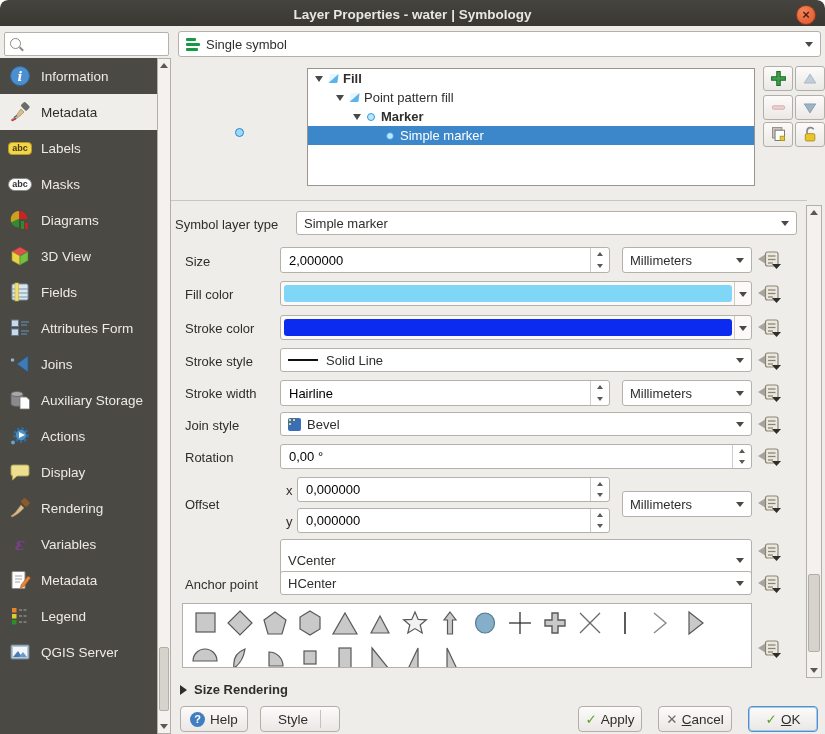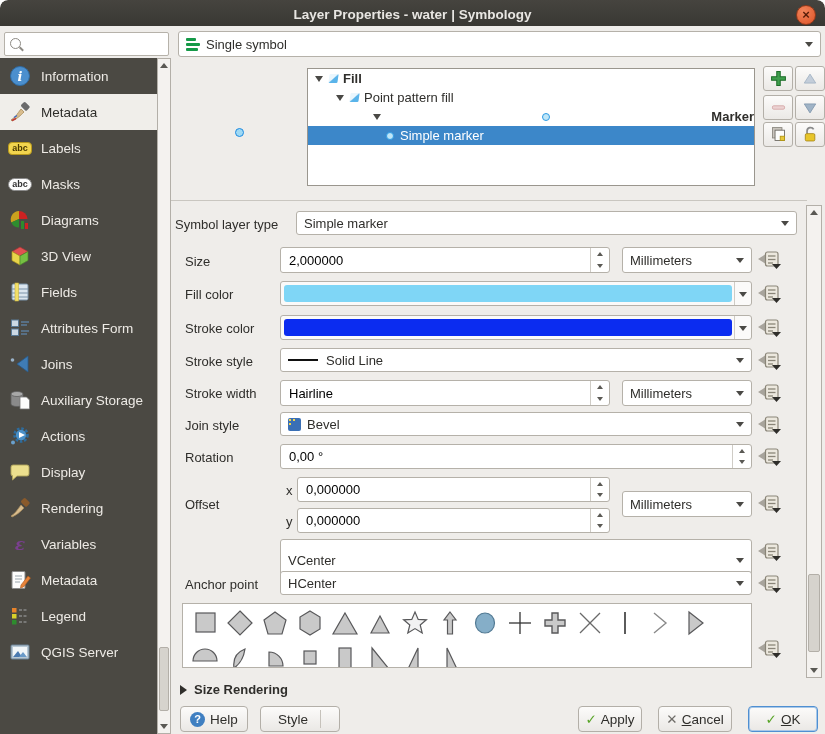--- a/index.html
+++ b/index.html
@@ -306,21 +306,21 @@
     <div class="trow" style="padding-left:7px;">
       <span class="exp"></span>
         <span class="patch"></span>
       <b>Fill</b>
       </div>
     <div class="trow" style="padding-left:28px;">
       <span class="exp"></span>
         <span class="patch"></span>
       <span>Point pattern fill</span>
       </div>
-    <div class="trow" style="padding-left:65px;justify-content:space-between;">
+    <div class="trow" style="padding-left:45px;">
       <span class="exp"></span>
         <span class="mdot"></span>
       <b>Marker</b>
       </div>
     <div class="trow sel" style="padding-left:78px;">
       <span class="mdot"></span>
       <span>Simple marker</span>
       </div>
   </div>
 

